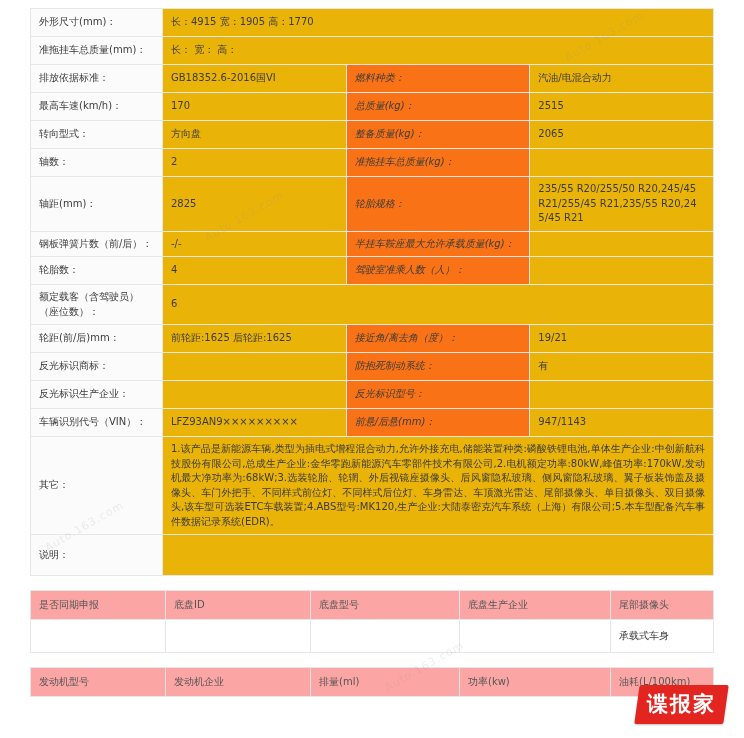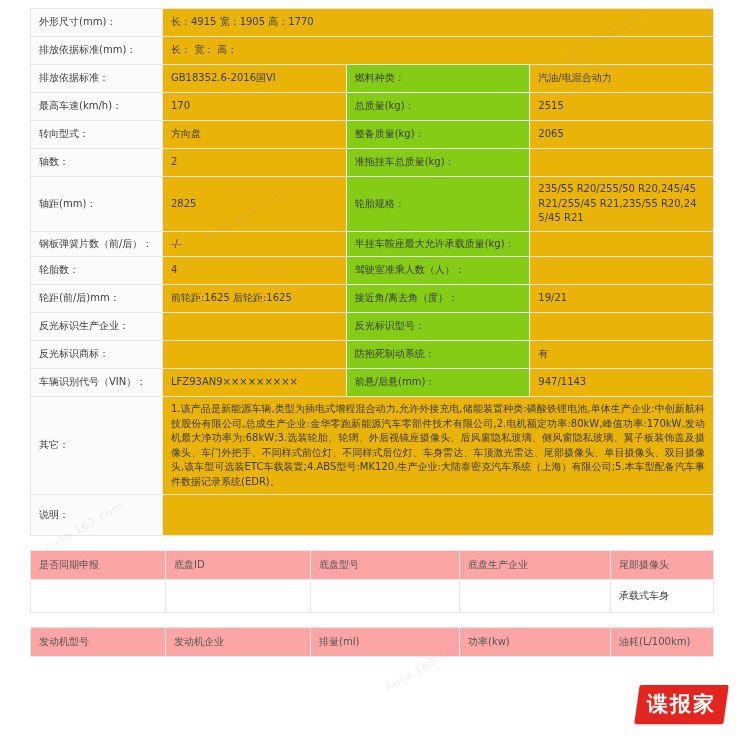--- a/index.html
+++ b/index.html
@@ -40,23 +40,24 @@
   td.label {
     background: #fbfbfb;
     color: #444444;
     width: 115px;
   }
   td.value {
     background: #eab308;
     color: #3c3c3c;
   }
   td.label2 {
-    background: #84cc16;
+    background: #f97316;
     color: #444444;
     width: 110px;
+    font-style: italic;
   }
   tr.r-size td { height: 17px; }
   .tall { line-height: 1.6; }
   .notes-cell {
     line-height: 1.62;
     text-align: justify;
     font-size: 9.5px;
     color: #3c3c3c;
     padding: 6px 8px;
   }
@@ -128,21 +129,21 @@
   <div class="wm wm3">Auto.163.com</div>
   <div class="wm wm4">Auto.163.com</div>
 
   <table class="spec">
     <tbody>
       <tr class="r-size">
         <td class="label">外形尺寸(mm)：</td>
         <td class="value" colspan="3">长：4915 宽：1905 高：1770</td>
       </tr>
       <tr class="r-size">
-        <td class="label">排放依据标准(mm)：</td>
+        <td class="label">准拖挂车总质量(mm)：</td>
         <td class="value" colspan="3">长：  宽：  高：</td>
       </tr>
       <tr class="r-size">
         <td class="label">排放依据标准：</td>
         <td class="value">GB18352.6-2016国VI</td>
         <td class="label2">燃料种类：</td>
         <td class="value">汽油/电混合动力</td>
       </tr>
       <tr class="r-size">
         <td class="label">最高车速(km/h)：</td>
@@ -173,37 +174,41 @@
         <td class="value">-/-</td>
         <td class="label2 tall">半挂车鞍座最大允许承载质量(kg)：</td>
         <td class="value"></td>
       </tr>
       <tr class="r-size">
         <td class="label">轮胎数：</td>
         <td class="value">4</td>
         <td class="label2">驾驶室准乘人数（人）：</td>
         <td class="value"></td>
       </tr>
+      <tr>
+        <td class="label tall">额定载客（含驾驶员）（座位数）：</td>
+        <td class="value" colspan="3">6</td>
+      </tr>
       <tr class="r-size">
         <td class="label">轮距(前/后)mm：</td>
         <td class="value">前轮距:1625 后轮距:1625</td>
         <td class="label2">接近角/离去角（度）：</td>
         <td class="value">19/21</td>
       </tr>
       <tr class="r-size">
-        <td class="label">反光标识生产企业：</td>
-        <td class="value"></td>
-        <td class="label2">反光标识型号：</td>
-        <td class="value"></td>
-      </tr>
-      <tr class="r-size">
         <td class="label">反光标识商标：</td>
         <td class="value"></td>
         <td class="label2">防抱死制动系统：</td>
         <td class="value">有</td>
+      </tr>
+      <tr class="r-size">
+        <td class="label">反光标识生产企业：</td>
+        <td class="value"></td>
+        <td class="label2">反光标识型号：</td>
+        <td class="value"></td>
       </tr>
       <tr class="r-size">
         <td class="label">车辆识别代号（VIN）：</td>
         <td class="value">LFZ93AN9×××××××××</td>
         <td class="label2">前悬/后悬(mm)：</td>
         <td class="value">947/1143</td>
       </tr>
       <tr>
         <td class="label">其它：</td>
         <td class="value notes-cell" colspan="3">1.该产品是新能源车辆,类型为插电式增程混合动力,允许外接充电,储能装置种类:磷酸铁锂电池,单体生产企业:中创新航科技股份有限公司,总成生产企业:金华零跑新能源汽车零部件技术有限公司,2.电机额定功率:80kW,峰值功率:170kW,发动机最大净功率为:68kW;3.选装轮胎、轮辋、外后视镜座摄像头、后风窗隐私玻璃、侧风窗隐私玻璃、翼子板装饰盖及摄像头、车门外把手、不同样式前位灯、不同样式后位灯、车身雷达、车顶激光雷达、尾部摄像头、单目摄像头、双目摄像头,该车型可选装ETC车载装置;4.ABS型号:MK120,生产企业:大陆泰密克汽车系统（上海）有限公司;5.本车型配备汽车事件数据记录系统(EDR)。</td>

